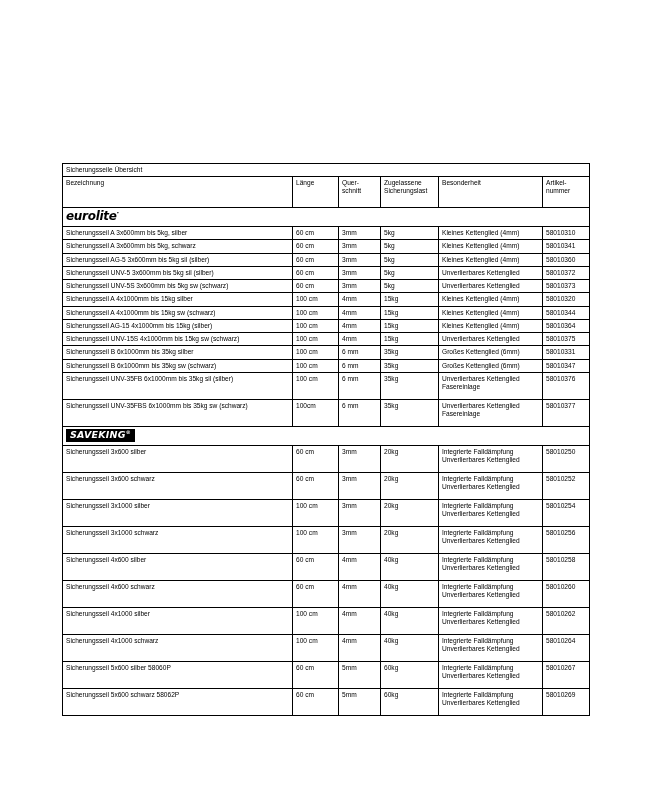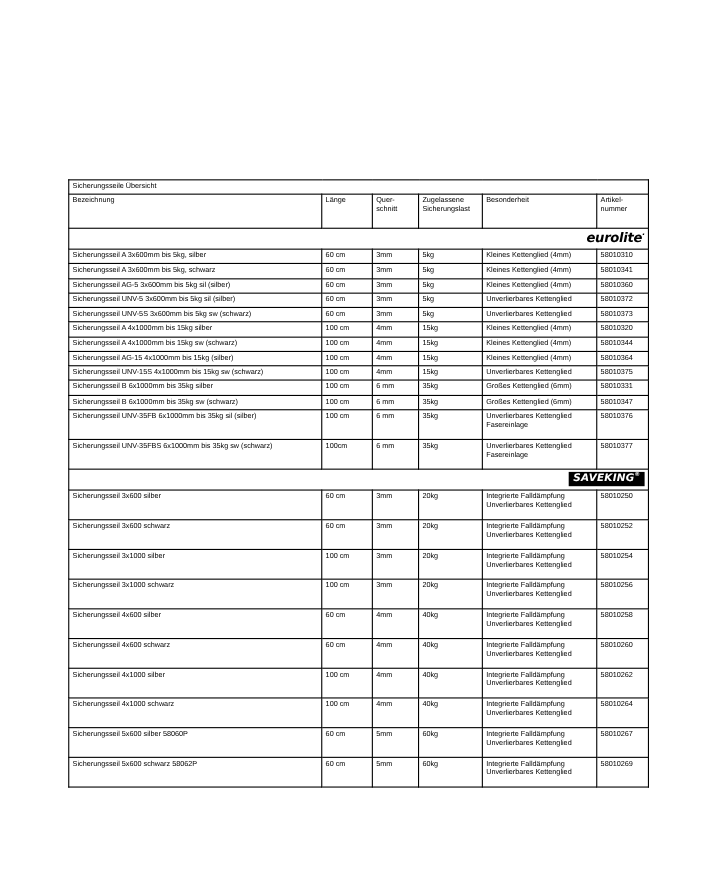--- a/index.html
+++ b/index.html
@@ -47,21 +47,20 @@
   }
   .head-row td {
     font-size: 6.8px;
     height: 26px;
     vertical-align: top;
   }
   .brand-row td {
     padding-top: 4px;
     padding-bottom: 4px;
     height: 14px;
-    text-align: right;
   }
   .c0 { width: 230px; }
   .c1 { width: 46px; }
   .c2 { width: 42px; }
   .c3 { width: 58px; }
   .c4 { width: 104px; }
   .c5 { width: 47px; }
 
   .tall td { height: 22px; }
 

